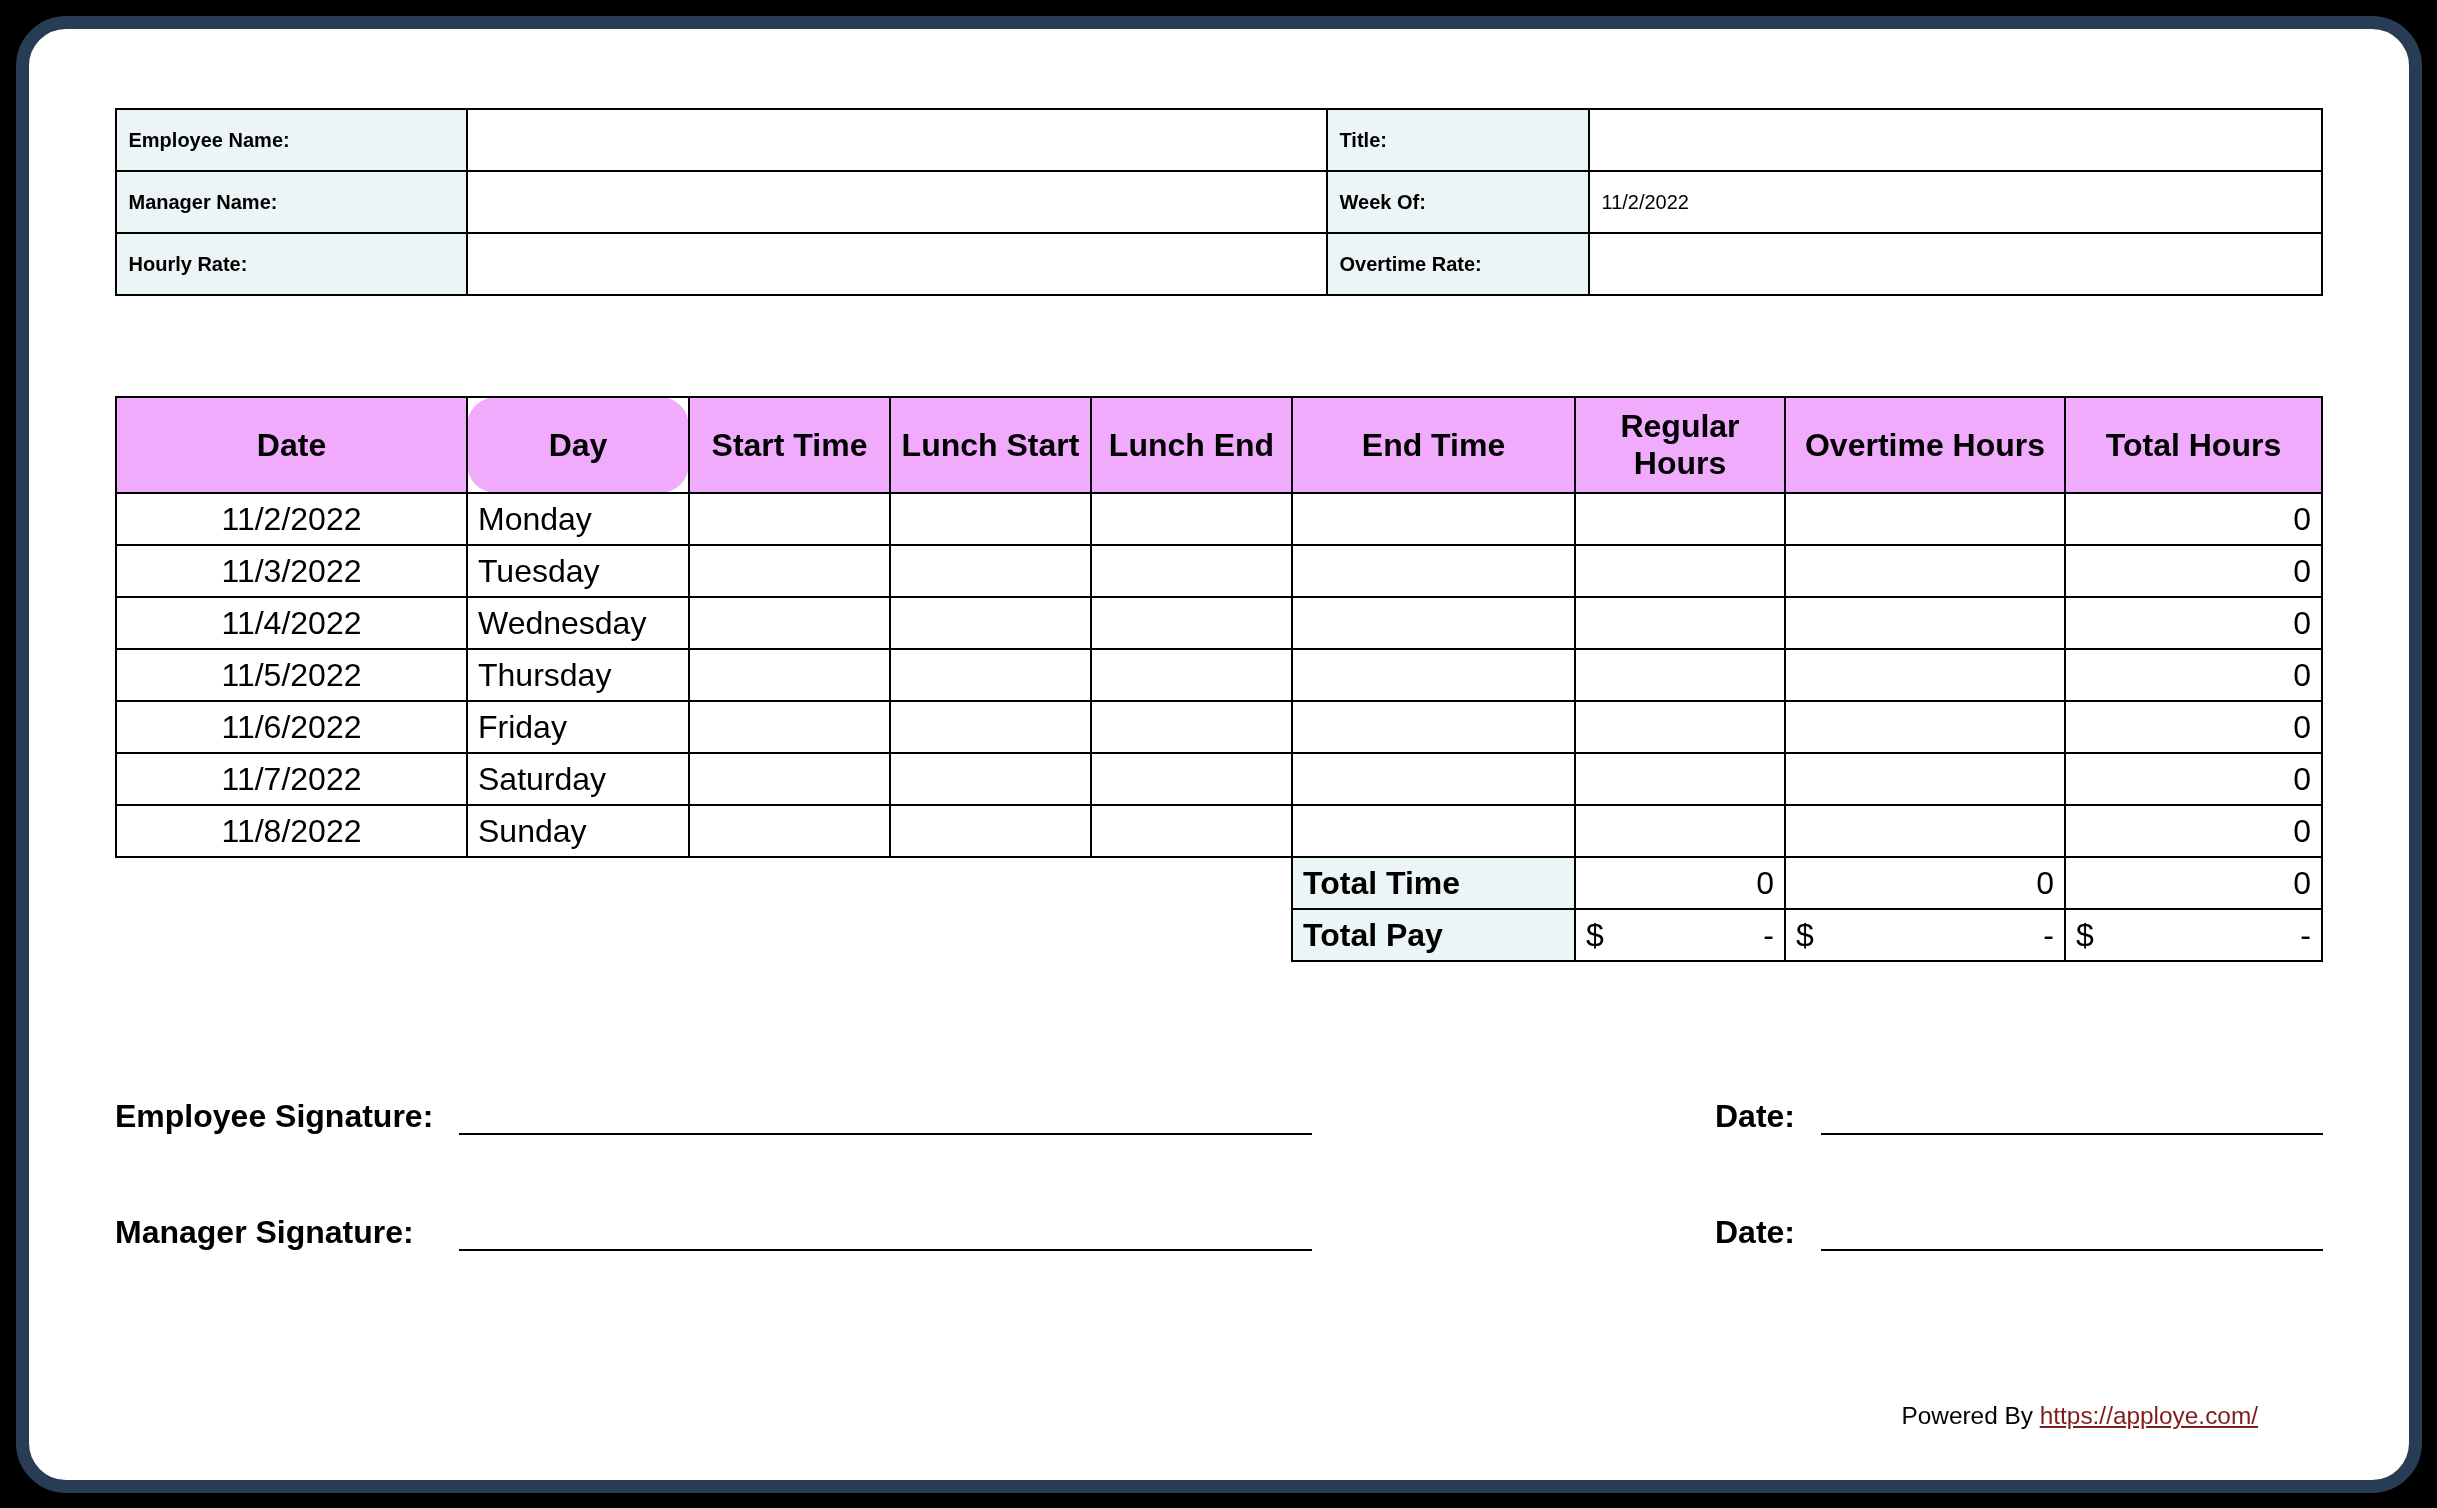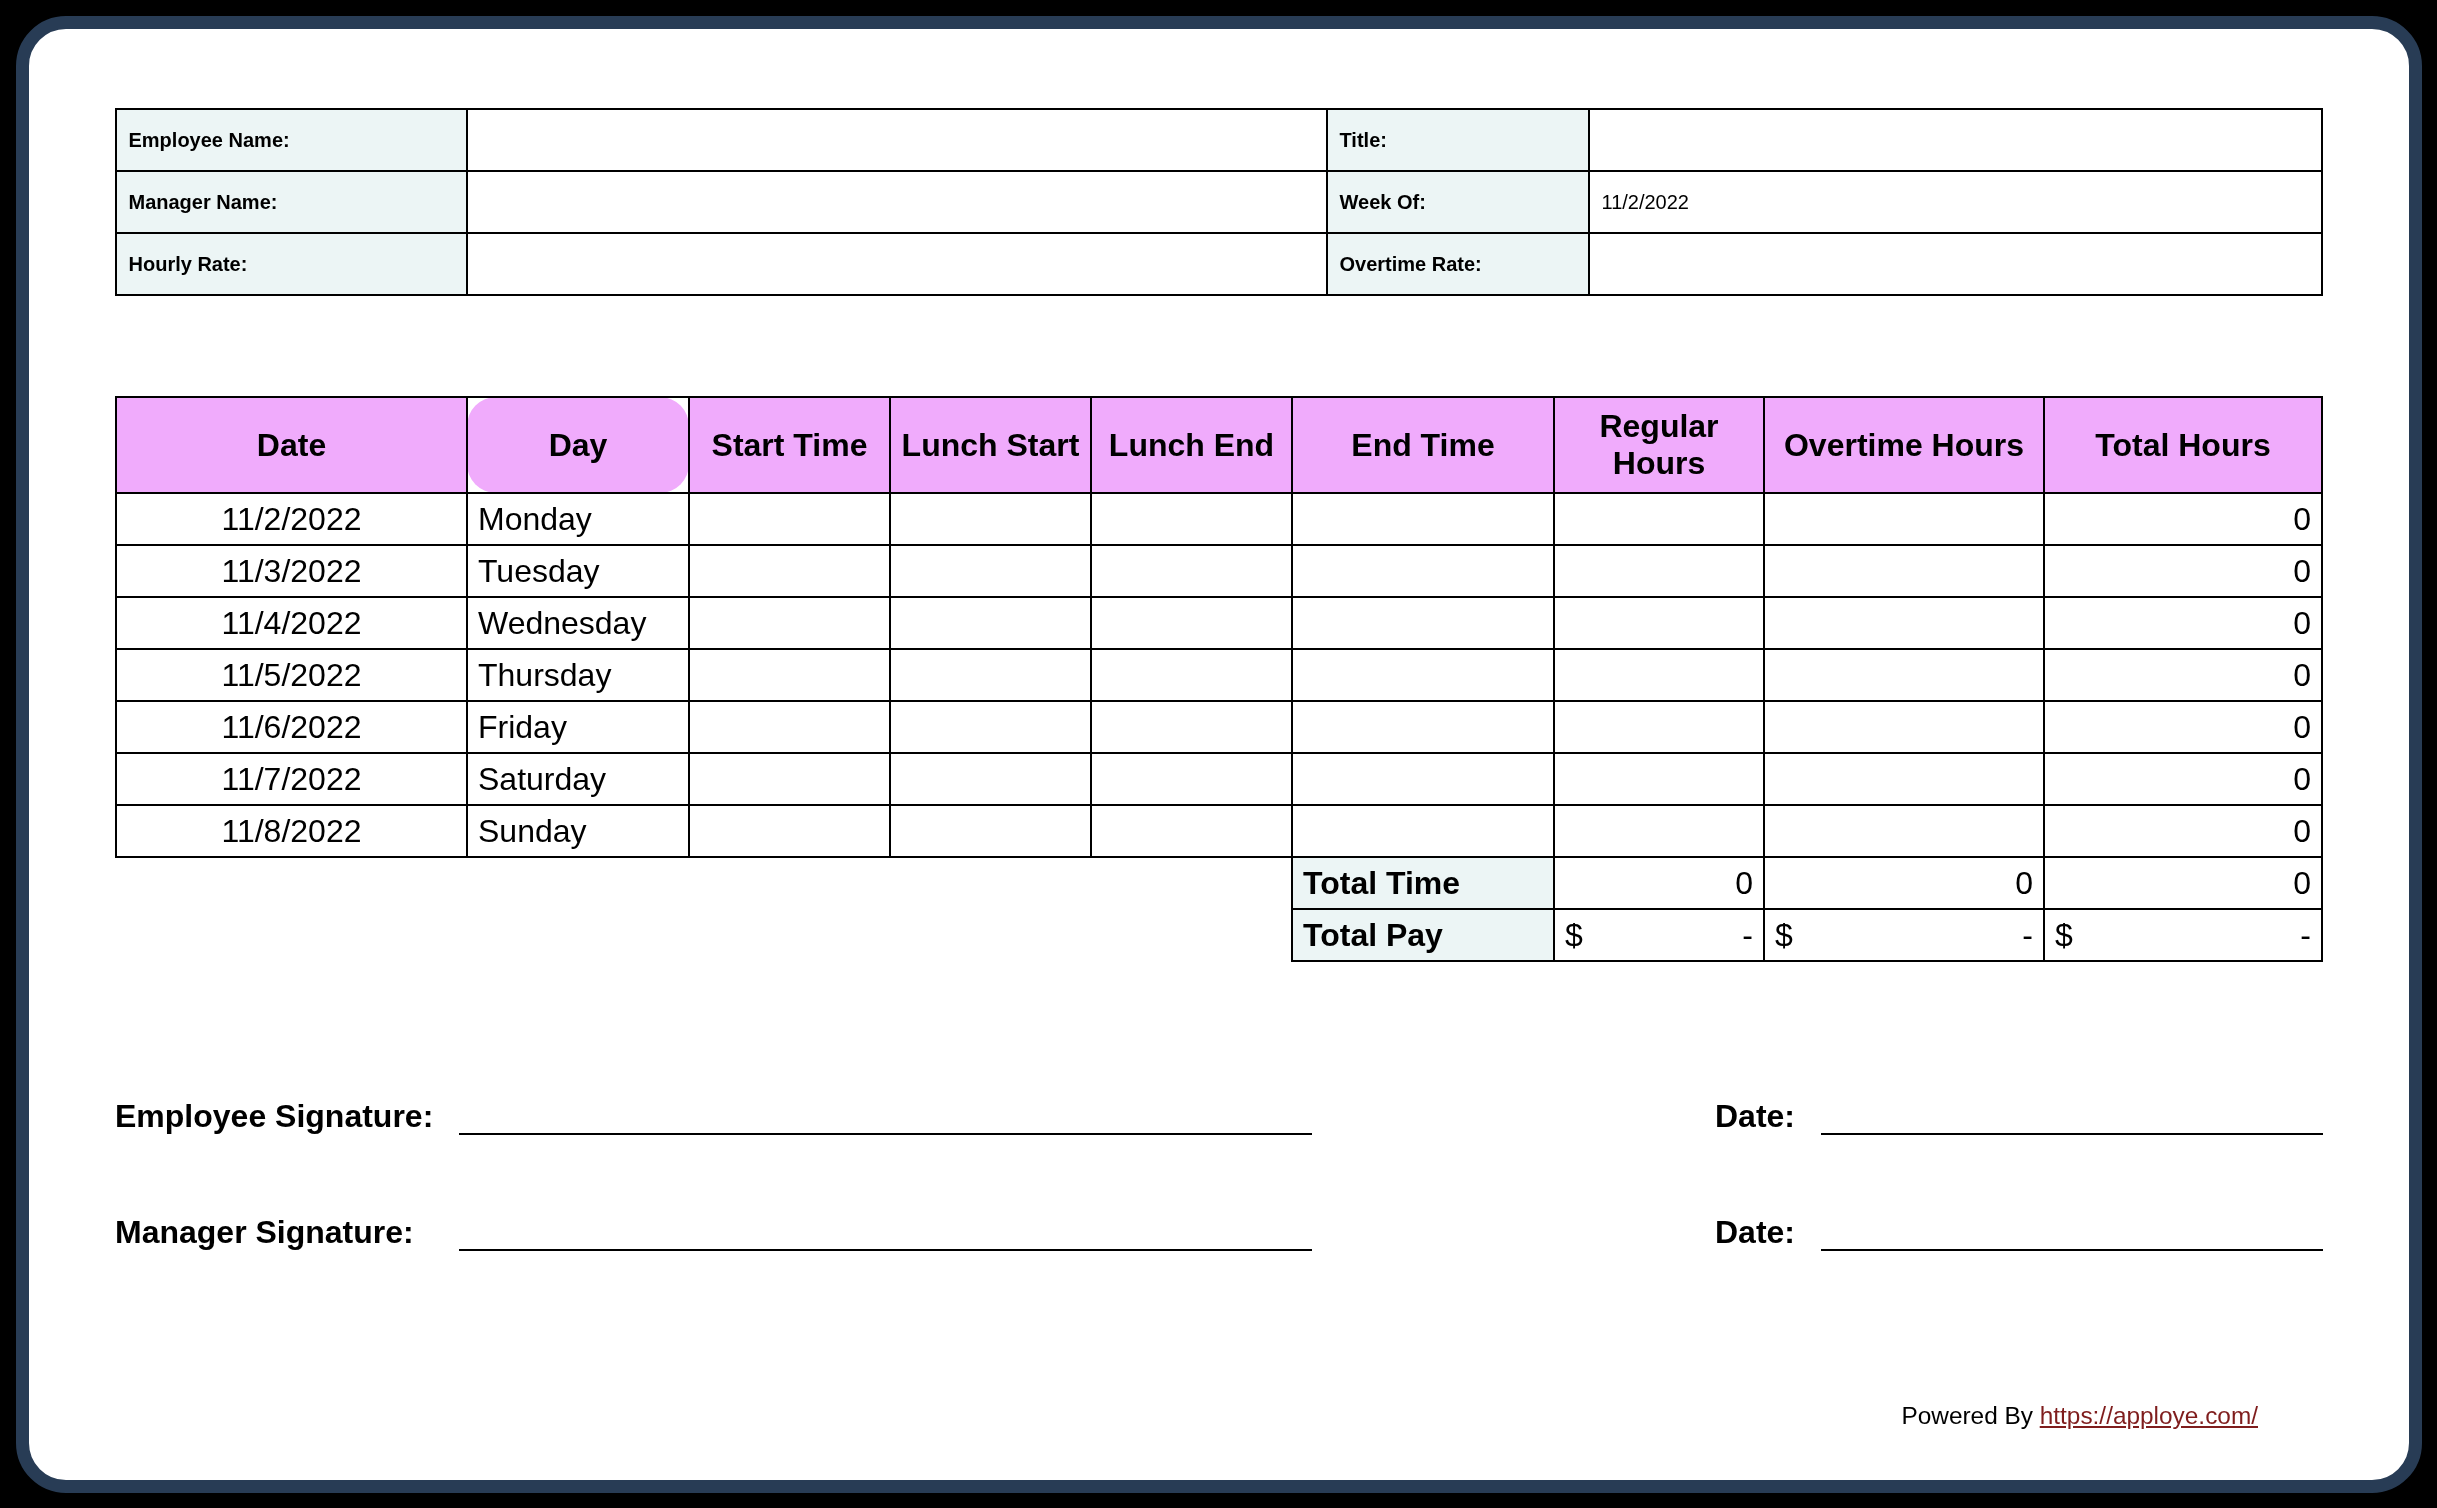--- a/index.html
+++ b/index.html
@@ -71,21 +71,21 @@
     padding: 5.7px 10px;
     height: 52px;
     background: #fff;
     vertical-align: middle;
   }
   .ts-table .c-date  { width: 351px; }
   .ts-table .c-day   { width: 222px; border-radius: 29px; }
   .ts-table .c-st    { width: 201px; }
   .ts-table .c-ls    { width: 201px; }
   .ts-table .c-le    { width: 201px; }
-  .ts-table .c-et    { width: 262px; }
+  .ts-table .c-et    { width: 283px; }
   .ts-table .c-rh    { width: 210px; }
   .ts-table .c-oh    { width: 280px; }
   .ts-table .c-th    { width: auto; }
 
   .ts-table td.date-cell { text-align: center; }
   .ts-table td.day-cell  { text-align: left; }
   .ts-table td.num-cell  { text-align: right; }
 
   .ts-table td.noborder {
     border: none;

